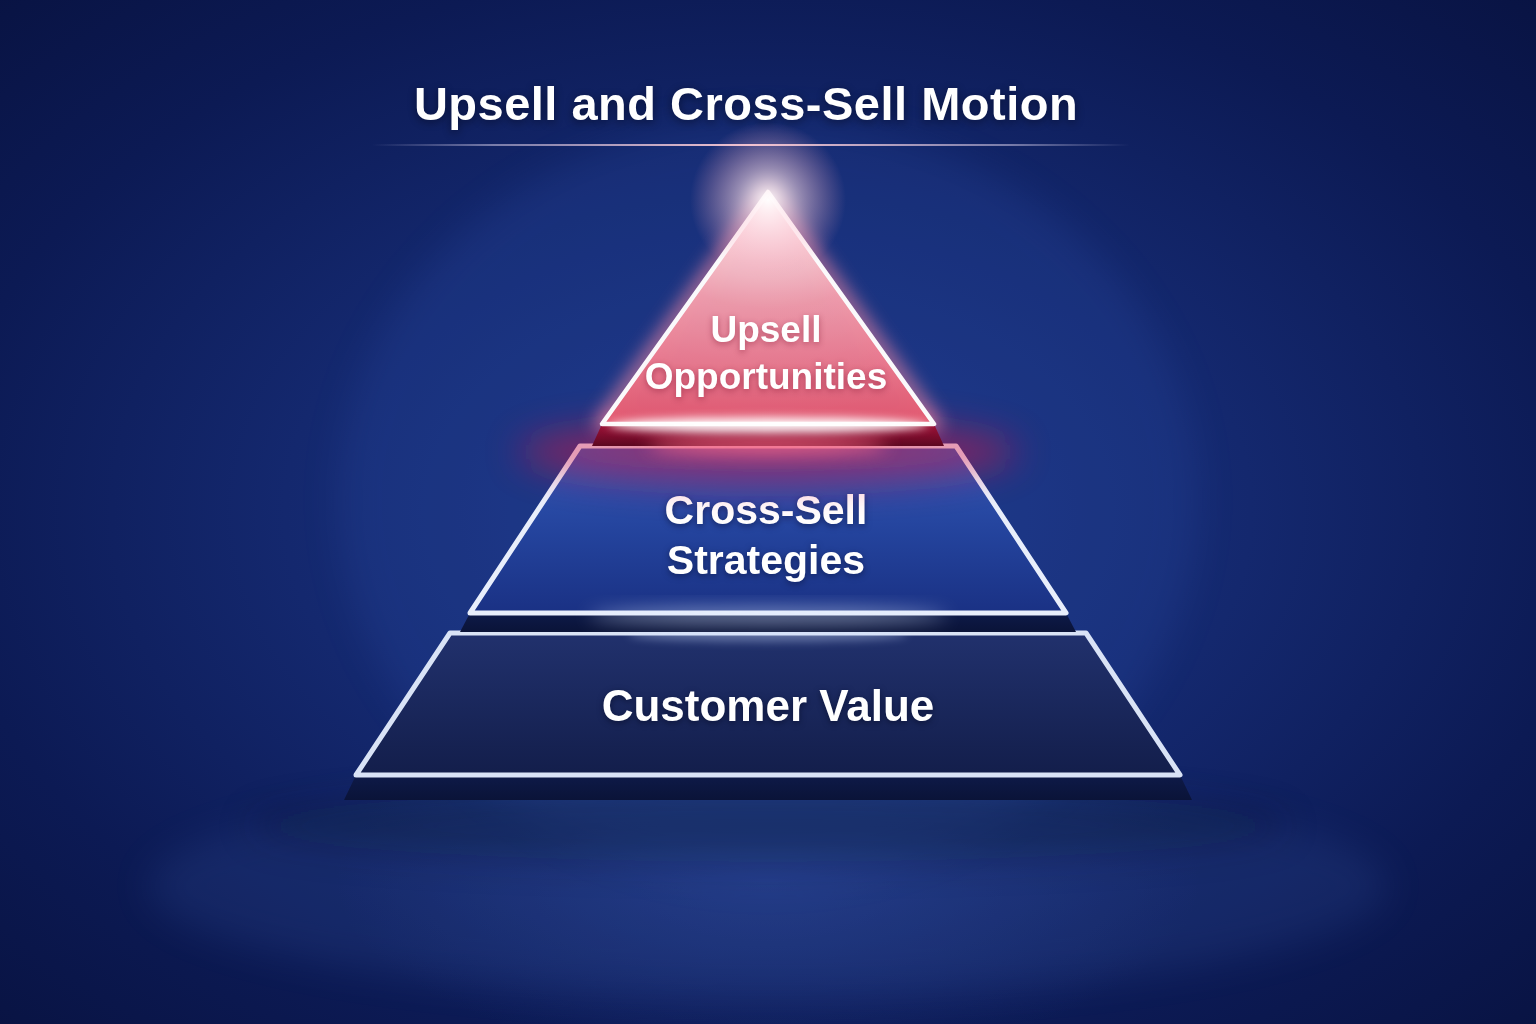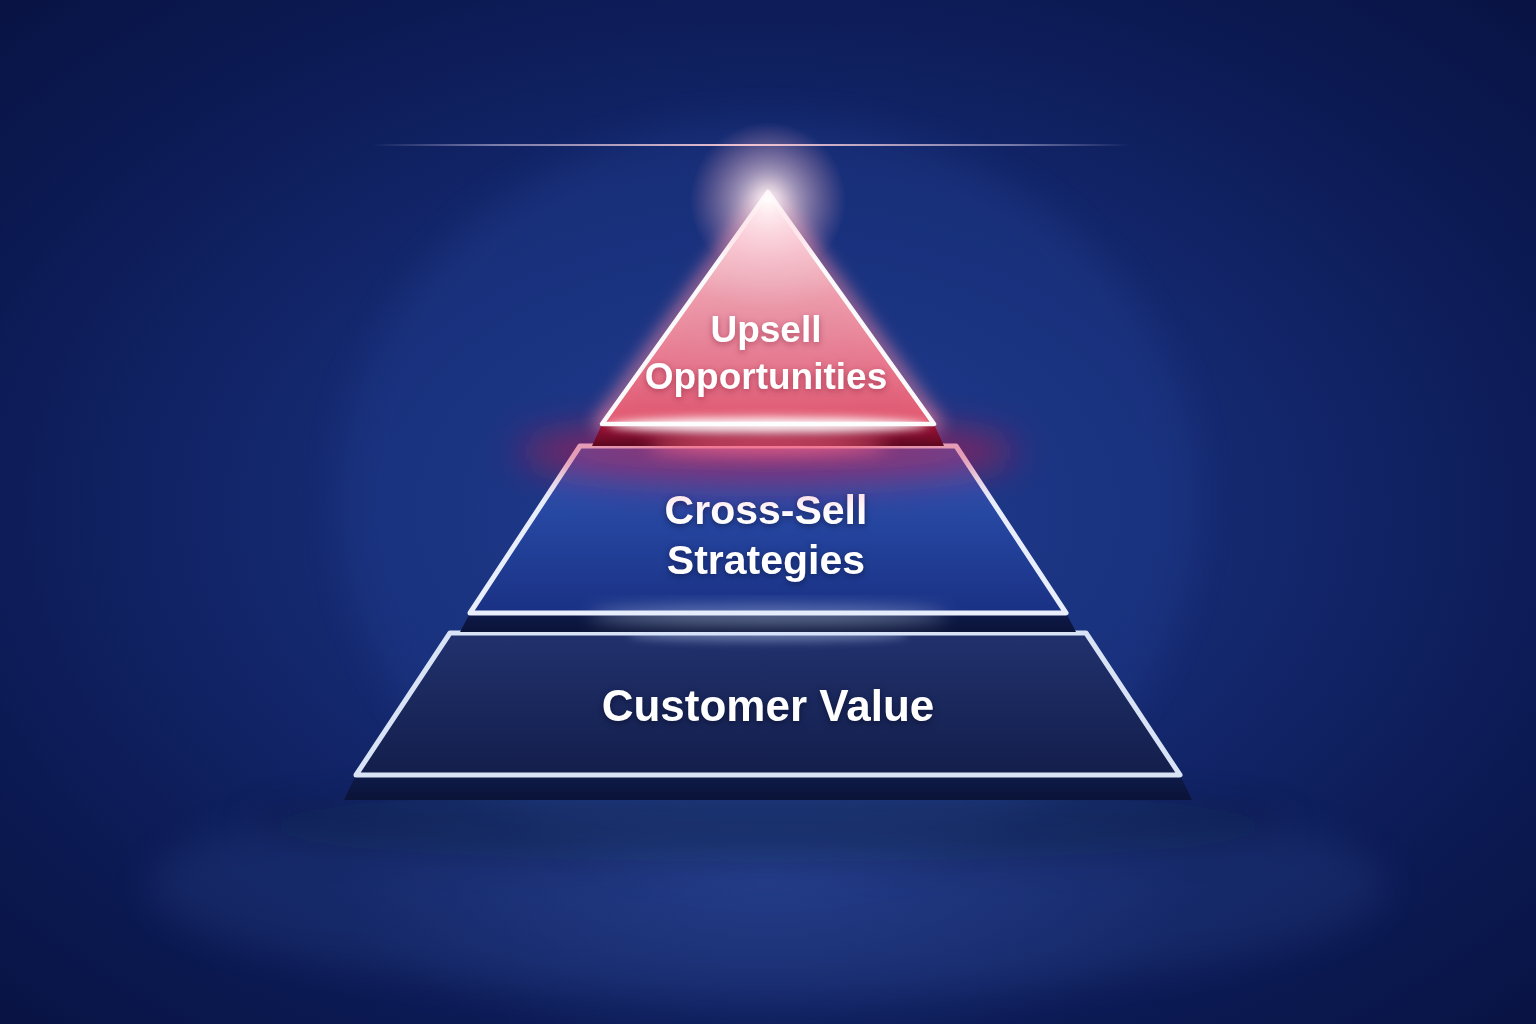--- a/index.html
+++ b/index.html
@@ -44,20 +44,23 @@
   }
   .tier1-label{font-size:37px;filter:drop-shadow(0 2px 3px rgba(120,10,40,0.45));}
   .tier2-label{font-size:41px;filter:drop-shadow(0 2px 3px rgba(5,12,50,0.55));}
   .tier3-label{font-size:44px;filter:drop-shadow(0 2px 3px rgba(3,8,35,0.6));}
 </style>
 </head>
 <body>
 
 <div class="canvas">
 
+  <div class="title-wrap">
+    <h1 class="title">Upsell and Cross-Sell Motion</h1>
+  </div>
   <div class="divider"></div>
 
   <svg width="1536" height="1024" viewBox="0 0 1536 1024">
     <defs>
       <linearGradient id="triGrad" x1="0" y1="0" x2="0" y2="1">
         <stop offset="0%" stop-color="#fbd3da"></stop>
         <stop offset="30%" stop-color="#f3a5b3"></stop>
         <stop offset="70%" stop-color="#ec7a8f"></stop>
         <stop offset="100%" stop-color="#e4586f"></stop>
       </linearGradient>

